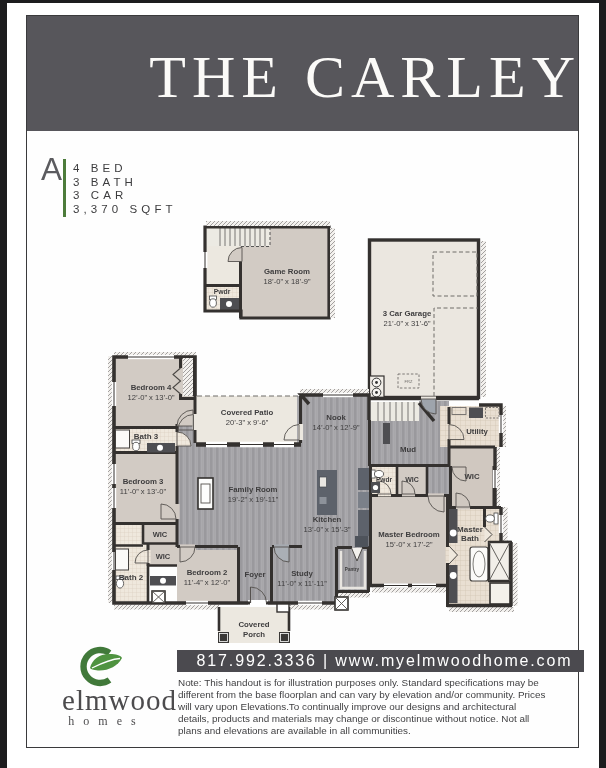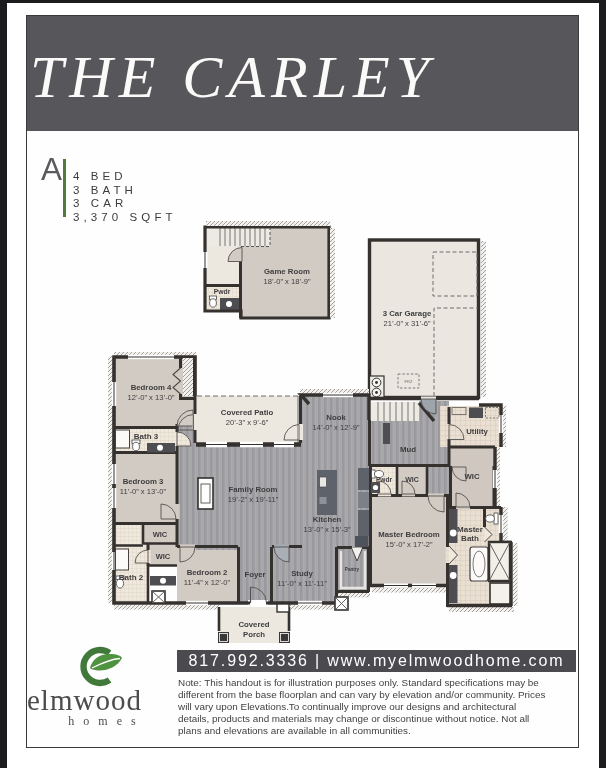--- a/index.html
+++ b/index.html
@@ -13,28 +13,28 @@
 <div class="abs" style="left:0;top:0;width:7px;height:768px;background:#1c1c1e;"></div>
 
 <div class="abs" style="left:0;top:0;width:606px;height:3px;background:#1c1c1e;"></div>
 
 <div class="abs" style="left:599px;top:0;width:7px;height:768px;background:#1c1c1e;"></div>
 
 <div class="abs" style="left:26px;top:15px;width:553px;height:733px;background:#fefefe;border:1.5px solid #3a3a3c;box-sizing:border-box;"></div>
 
 <div class="abs" style="left:27px;top:16px;width:551px;height:115px;background:#57565b;"></div>
 
-<div class="abs" style="left:30px;top:47px;width:551px;text-align:left;color:#fbfaf8;
-     font-family:'Liberation Serif',serif;font-size:60px;font-weight:400;letter-spacing:6px;line-height:60px;font-style:italic;">THE&nbsp;CARLEY</div>
+<div class="abs" style="left:30px;top:47px;width:551px;text-align:right;color:#fbfaf8;
+     font-family:'Liberation Serif',serif;font-size:60px;font-weight:400;letter-spacing:6px;line-height:60px;">THE&nbsp;CARLEY</div>
 
 <div class="abs" style="left:41px;top:153.5px;color:#5b5b5f;font-size:31.5px;line-height:31.5px;font-weight:400;">A</div>
 
 <div class="abs" style="left:63px;top:159px;width:3px;height:58px;background:#4d7c3b;"></div>
 
-<div class="abs" style="left:73px;top:162px;color:#3c3c3e;font-size:11.5px;line-height:13.6px;letter-spacing:4.1px;font-weight:400;margin-top:8px;">4 BED<br>3 BATH<br>3 CAR<br>3,370 SQFT</div>
+<div class="abs" style="left:73px;top:162px;color:#3c3c3e;font-size:11.5px;line-height:13.6px;letter-spacing:4.1px;font-weight:400;">4 BED<br>3 BATH<br>3 CAR<br>3,370 SQFT</div>
 
 <svg class="abs" style="left:0;top:0;" width="606" height="768" viewBox="0 0 606 768">
 <defs>
   <pattern id="tile" width="4" height="4" patternUnits="userSpaceOnUse">
     <rect width="4" height="4" fill="#efe8dd"></rect>
     <path d="M0 0H4M0 0V4" stroke="#d9cfc0" stroke-width="0.7"></path>
   </pattern>
   <pattern id="tile2" width="5" height="5" patternUnits="userSpaceOnUse">
     <rect width="5" height="5" fill="#e9dfd2"></rect>
     <path d="M0 0H5M0 0V5" stroke="#d3c6b4" stroke-width="0.8"></path>
@@ -647,22 +647,22 @@
 </svg>
 
 <svg class="abs" style="left:78px;top:646px;" width="48" height="42" viewBox="0 0 48 42">
 
   <path d="M31.5 7 A16.5 16.5 0 1 0 31.5 34" fill="none" stroke="#41793a" stroke-width="6.4"></path>
 
   <path d="M12 22 C14 13, 22 7, 34 8 C40 8.5, 43 10, 44 12 C40 20, 30 25, 20 24.5 C15 24, 12.5 23, 12 22 Z" fill="#4f9340"></path>
   <path d="M14 22 C22 18, 34 13, 42 12.5" stroke="#ffffff" stroke-width="1.3" fill="none"></path>
 </svg>
 
-<div class="abs" style="left:27px;top:686px;width:150px;text-align:left;color:#4c4b4d;
+<div class="abs" style="left:27px;top:686px;width:150px;text-align:right;color:#4c4b4d;
      font-family:'Liberation Serif',serif;font-size:29px;line-height:29px;letter-spacing:1px;">elmwood</div>
 
 <div class="abs" style="left:27px;top:714px;width:150px;text-align:center;color:#4c4b4d;
      font-family:'Liberation Serif',serif;font-size:12px;letter-spacing:9px;text-indent:9px;">homes</div>
 
 <div class="abs" style="left:177px;top:650px;width:399px;height:22px;background:#4b4a4f;color:#ffffff;
-     text-align:center;font-size:16px;line-height:22px;letter-spacing:1.85px;">817.992.3336 | www.myelmwoodhome.com</div>
+     text-align:center;font-size:16px;line-height:22px;letter-spacing:1.85px;padding-left:8px;">817.992.3336 | www.myelmwoodhome.com</div>
 
 <div class="abs" style="left:178px;top:677px;width:385px;color:#3f3f41;font-size:9.9px;line-height:12.1px;font-weight:400;">Note: This handout is for illustration purposes only. Standard specifications may be<br>different from the base floorplan and can vary by elevation and/or community. Prices<br>will vary upon Elevations.To continually improve our designs and architectural<br>details, products and materials may change or discontinue without notice. Not all<br>plans and elevations are available in all communities.</div>
 
 </body></html>

